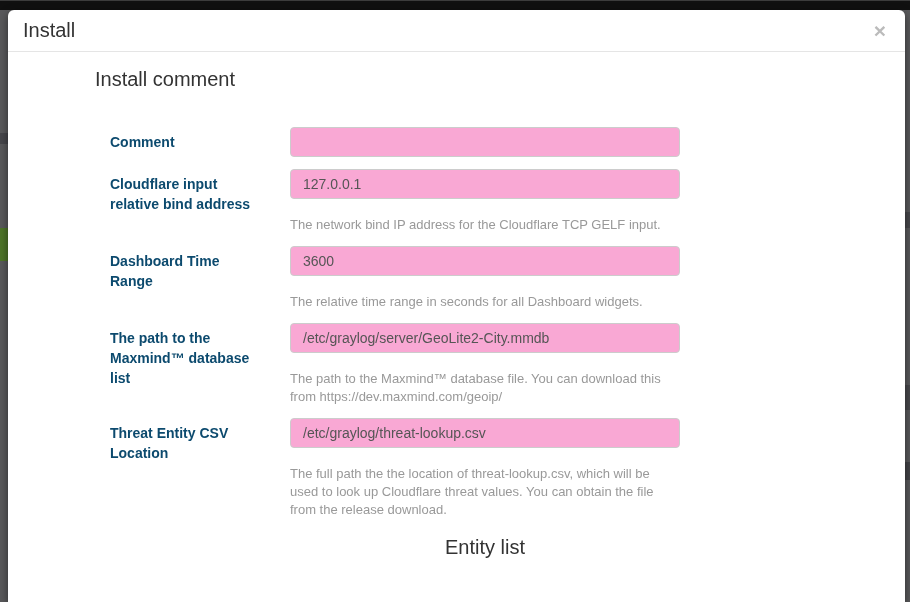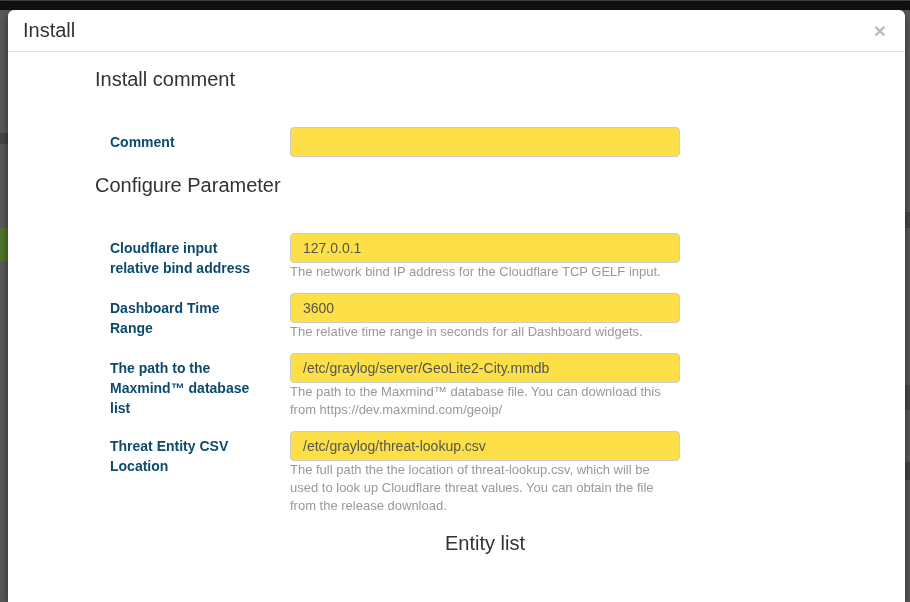--- a/index.html
+++ b/index.html
@@ -87,28 +87,28 @@
     margin-left: 15px;
     width: 390px;
   }
   .text-input {
     display: block;
     width: 100%;
     height: 30px;
     padding: 4px 12px;
     font-size: 14px;
     color: #555555;
-    background: #fde047;
+    background: #f9a8d4;
     border: 1px solid #cccccc;
     border-radius: 4px;
     font-family: "Liberation Sans", sans-serif;
     outline: none;
   }
   .help-block {
-    margin-top: 0;
+    margin-top: 17px;
     font-size: 13px;
     line-height: 18px;
     color: #999999;
   }
 </style>
 </head>
 <body>
 
 <div class="bg-navbar"></div>
 <div class="bg-frag frag-left-dark"></div>
@@ -128,21 +128,20 @@
 
     <h2 class="section-heading">Install comment</h2>
 
     <div class="form-group">
       <label class="label-col">Comment</label>
       <div class="input-col">
         <input type="text" class="text-input" value="" style="">
       </div>
     </div>
 
-    <h2 class="section-heading spaced">Configure Parameter</h2>
 
     <div class="form-group">
       <label class="label-col">Cloudflare input relative bind address</label>
       <div class="input-col">
         <input type="text" class="text-input" value="127.0.0.1" style="">
         <div class="help-block">The network bind IP address for the Cloudflare TCP GELF input.</div>
       </div>
     </div>
 
     <div class="form-group">

